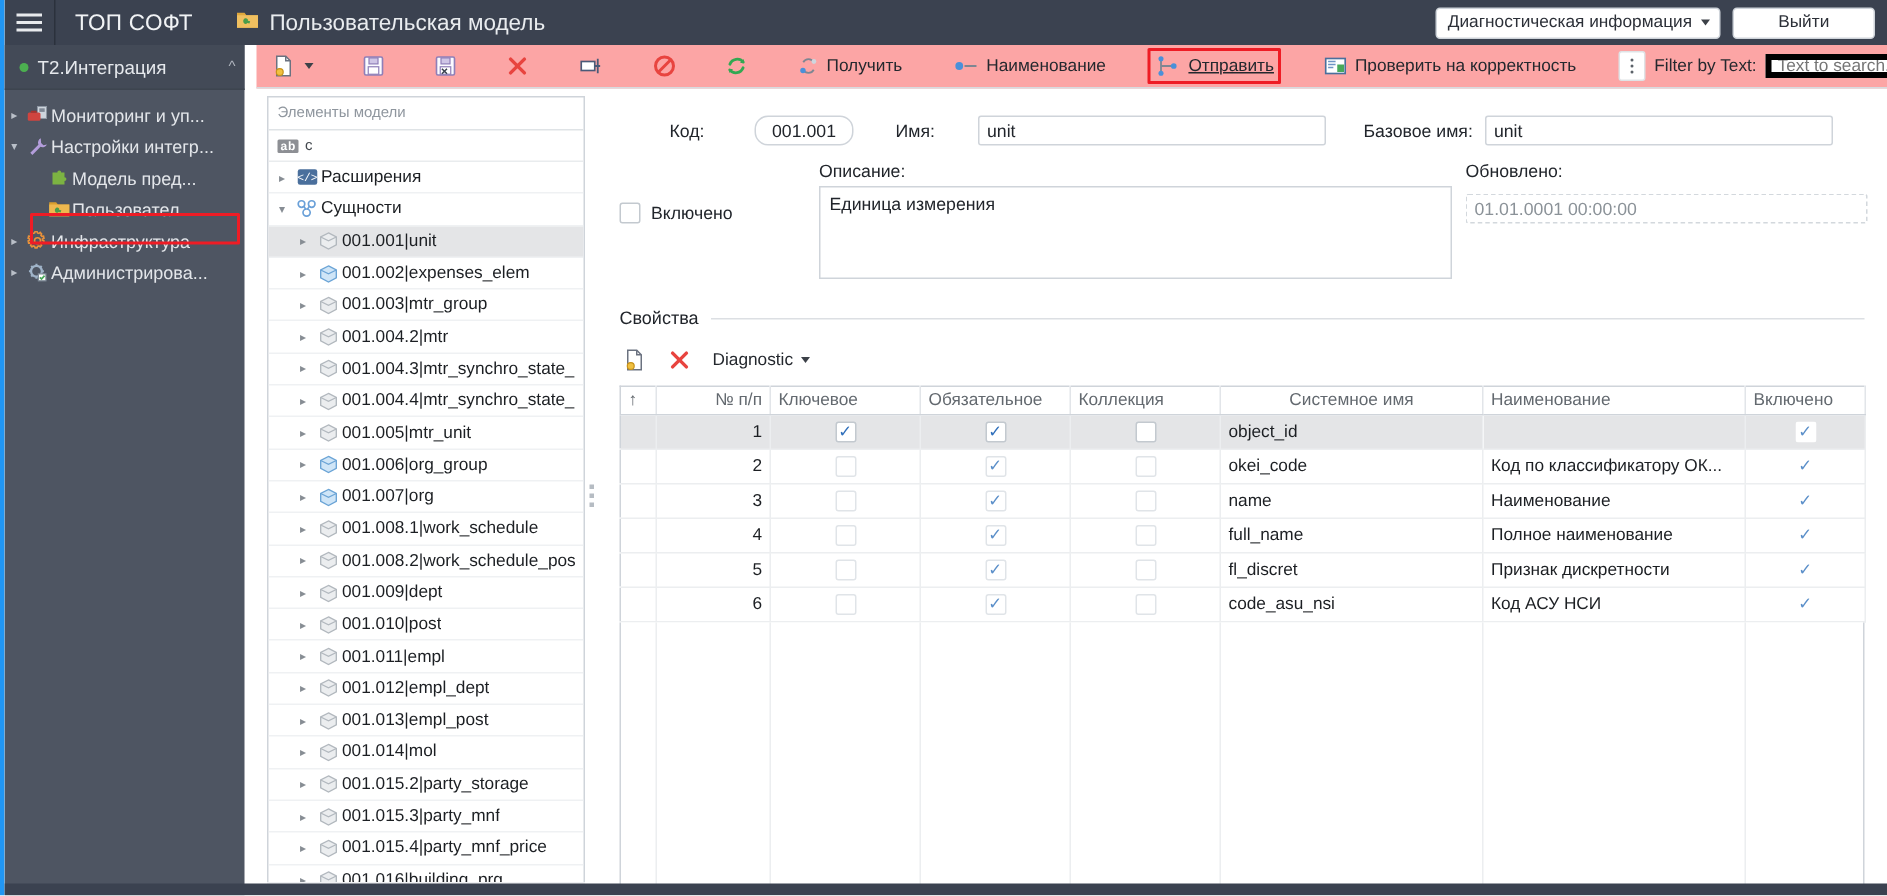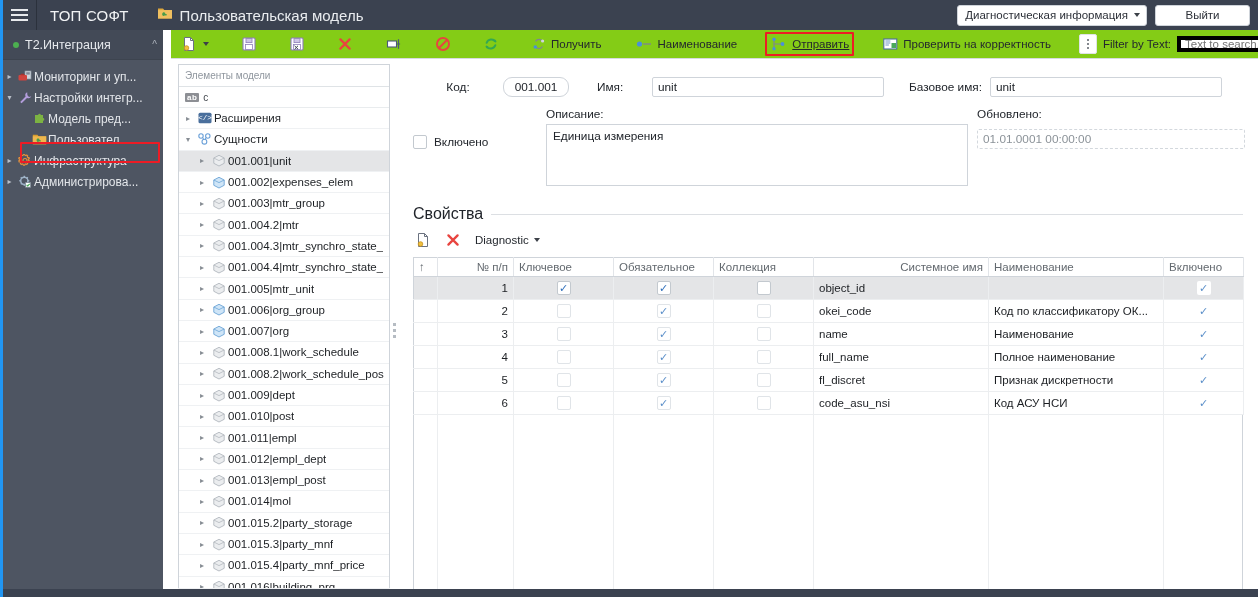--- a/index.html
+++ b/index.html
@@ -87,21 +87,21 @@
   .sb-lbl { overflow: hidden; text-overflow: ellipsis; }
   .sb-indent-2 { padding-left: 14px; }
   .sb-highlight {
     position: absolute; left: 17px; top: 112px; width: 140px; height: 21px;
     border: 2px solid #ee1c25; pointer-events: none; border-radius: 1px;
   }
 
   
   .toolbar {
     position: absolute; left: 168px; top: 30px; width: 1087px; height: 29px;
-    background: #84cc16; border-bottom: 1px solid #d7dbdf;
+    background: #fca5a5; border-bottom: 1px solid #d7dbdf;
     display: flex; align-items: center; padding-left: 6px; gap: 24px;
   }
   .tb-btn {
     height: 24px; display: flex; align-items: center; gap: 4px;
     padding: 0 4px; font-size: 11.5px; color: #24282e; cursor: pointer;
     border-radius: 2px; white-space: nowrap;
   }
   .tb-highlight {
     border: 2px solid #ee1c25 !important; border-radius: 1px; padding: 0 3px; text-decoration: underline;
   }
@@ -189,21 +189,21 @@
   }
   .chkbox.checked::after {
     content: "✓"; color: #2f6fbb; font-size: 11px; line-height: 1;
   }
   .chkbox.disabled { border-color: #e0e4e8; }
   .chkbox.disabled.checked::after { color: #5b8fc9; }
 
   .group-hdr {
     display: flex; align-items: center; gap: 8px;
   }
-  .group-hdr .t { font-size: 16px; color: #21252b; white-space: nowrap; }
+  .group-hdr .t { font-size: 12px; color: #21252b; white-space: nowrap; }
   .group-hdr .ln { flex: 1; height: 1px; background: #dcdfe3; }
 
   .subtb { display: flex; align-items: center; gap: 10px; height: 26px; }
   .subtb .tb-btn { padding: 0 2px; }
 
   
   .grid {
     border: 1px solid #cfd4da; background: #fff; width: 100%;
     border-collapse: collapse; table-layout: fixed;
   }
@@ -813,21 +813,21 @@
             <col style="width: 175px;">
             <col style="width: 80px;">
           </colgroup>
         <thead>
             <tr id="grid-head">
               <th class="sort-asc" style="text-align: left;">↑</th>
               <th style="text-align: right;">№ п/п</th>
               <th style="text-align: left;">Ключевое</th>
               <th style="text-align: left;">Обязательное</th>
               <th style="text-align: left;">Коллекция</th>
-              <th style="text-align: right;">Системное имя</th>
+              <th style="text-align: center;">Системное имя</th>
               <th style="text-align: left;">Наименование</th>
               <th style="text-align: left;">Включено</th>
             </tr>
           </thead>
         <tbody id="grid-body">
             <tr class="table-row selrow">
               <td></td>
               <td class="c-num">1</td>
               <td class="c-center">
                 <span class="chkbox checked" style="margin: 0px auto;"></span>

